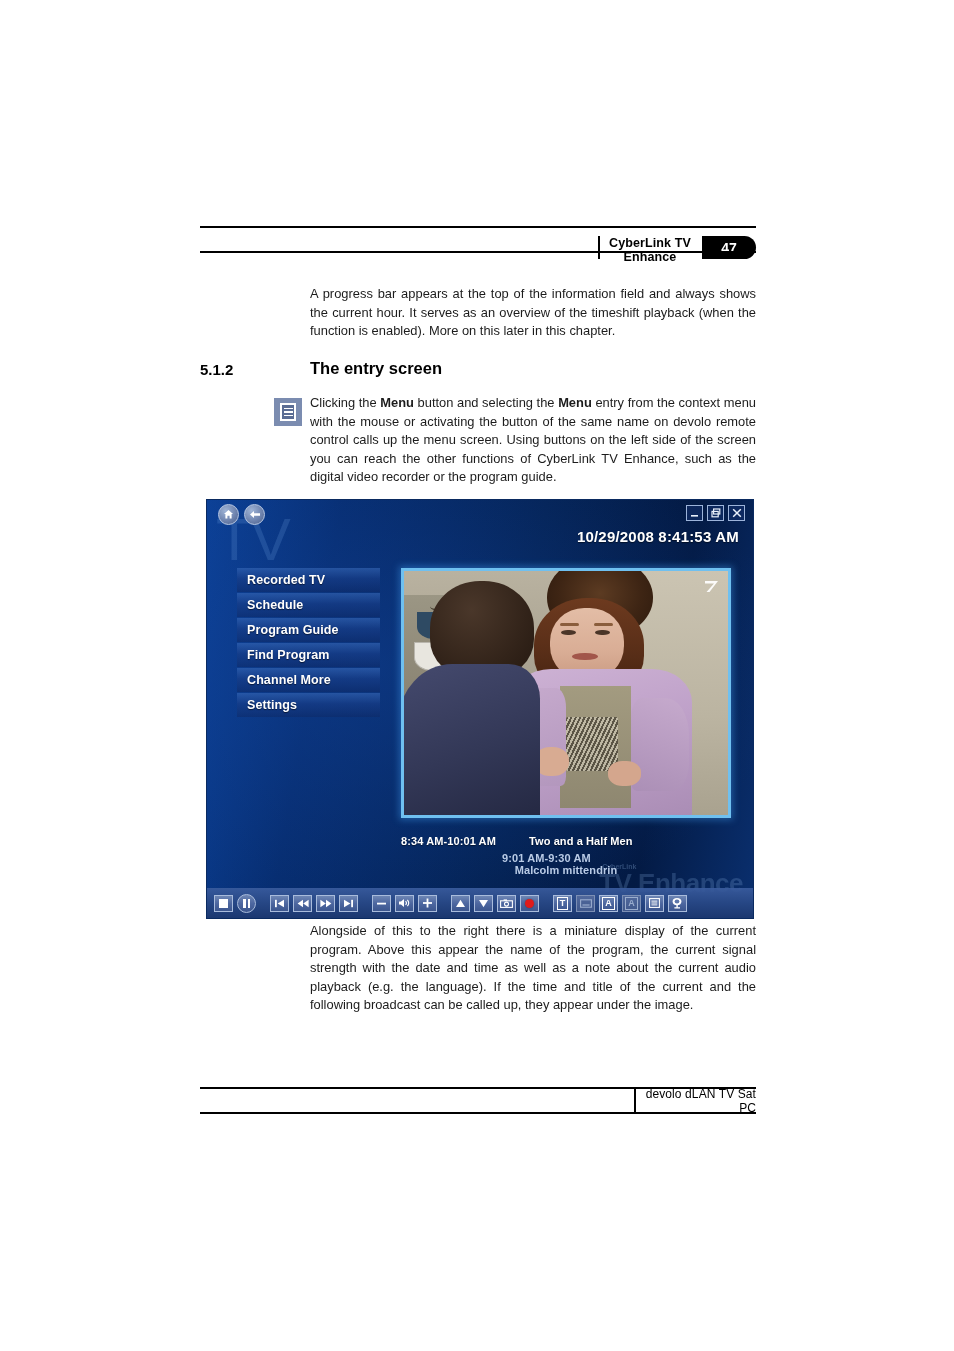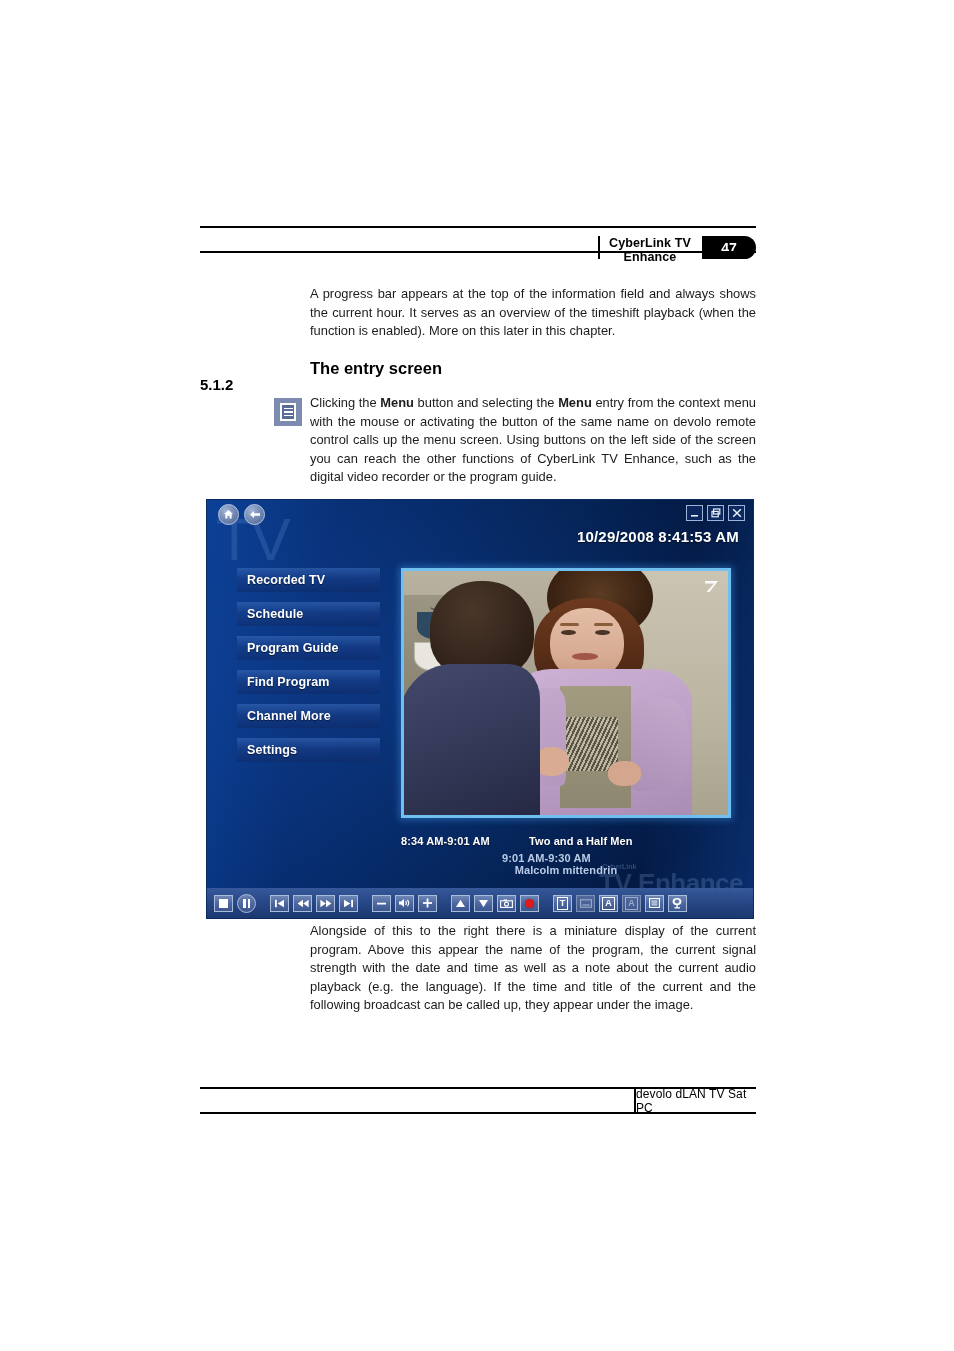--- a/index.html
+++ b/index.html
@@ -82,21 +82,20 @@
     top: 285px;
     width: 446px;
   }
   #section-number {
     position: absolute;
     left: 200px;
     top: 361px;
     font-size: 15px;
     font-weight: bold;
     color: #000;
-    margin-top: 15px;
   }
   #section-title {
     position: absolute;
     left: 310px;
     top: 359px;
     font-size: 16.5px;
     font-weight: bold;
     color: #000;
   }
   #menu-icon-box {
@@ -282,21 +281,21 @@
   
   #sidebar-menu {
     position: absolute;
     left: 30px;
     top: 68px;
     width: 143px;
     z-index: 5;
   }
   .menu-item {
     height: 24px;
-    margin-bottom: 10px;
+    margin-bottom: 1px;
     display: flex;
     align-items: center;
     padding-left: 10px;
     box-sizing: border-box;
     font-size: 12.5px;
     font-weight: bold;
     color: #ffffff;
     background: linear-gradient(180deg, rgba(60,110,190,.55) 0%, rgba(26,62,136,.55) 45%, rgba(14,40,100,.5) 100%);
     text-shadow: 0 1px 1px rgba(0,0,0,.55);
     letter-spacing: .1px;
@@ -604,20 +603,21 @@
     position: absolute;
     left: 434px; top: 2px;
     width: 122px; height: 23px;
     box-sizing: border-box;
     border-left: 2px solid #000;
     border-top-right-radius: 12px;
     border-bottom-right-radius: 12px;
     display: flex;
     align-items: center;
     justify-content: center;
+    text-align: right;
   }
   #page-footer .ftr-text {
     font-size: 12px;
     color: #000;
     letter-spacing: .1px;
   }
 </style>
 </head>
 <body>
 
@@ -721,21 +721,21 @@
     </div>
     <div id="channel-logo">
       <svg width="17" height="15" viewBox="0 0 17 15">
           <path d="M2 2 L15 2 L6.5 13 L3.5 13 L11 4.5 L2 4.5 Z" fill="#ffffff" opacity="0.92"></path>
         </svg>
     </div>
   </div>
 
   <div id="program-list">
     <div class="prog-row current">
-      <span class="time">8:34 AM-9:01 AM</span>
+      <span class="time">8:34 AM-10:01 AM</span>
       <span class="title">Two and a Half Men</span>
     </div>
     <div class="prog-row next">
       <span class="time">9:01 AM-9:30 AM</span>
       <span class="title">Malcolm mittendrin</span>
     </div>
   </div>
 
   <div id="cl-watermark">
     <div class="small">CyberLink</div>

